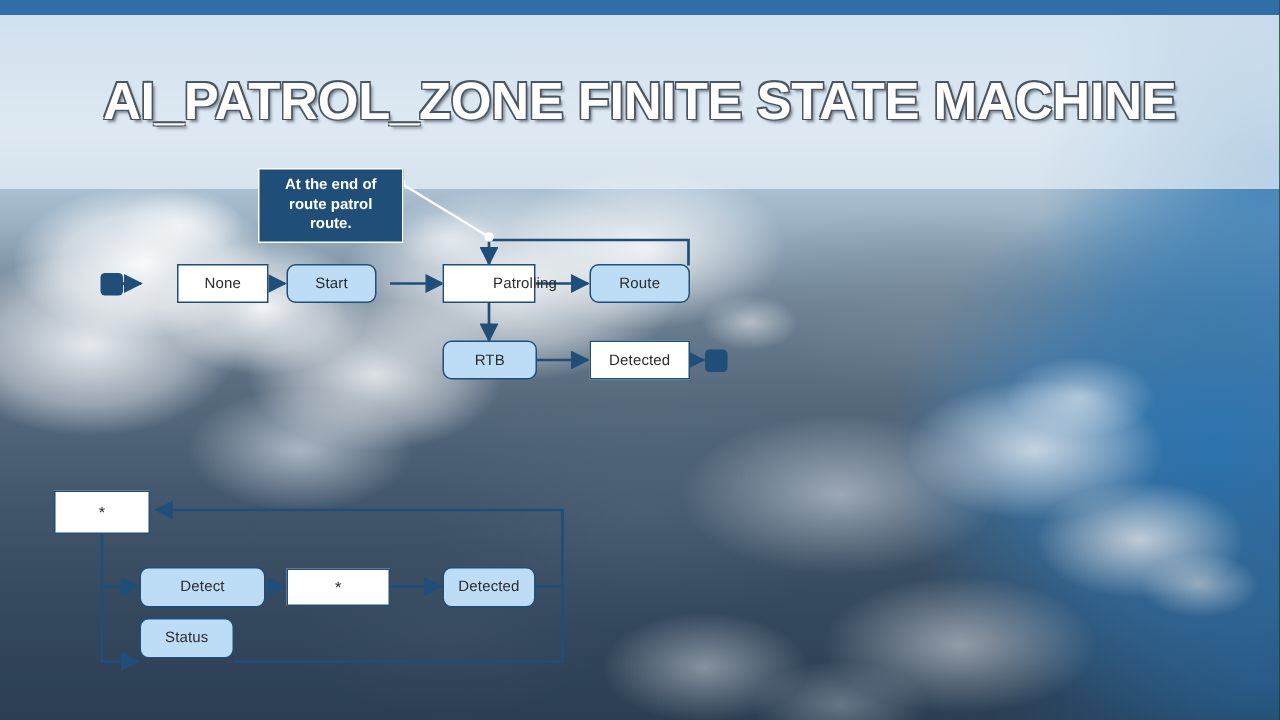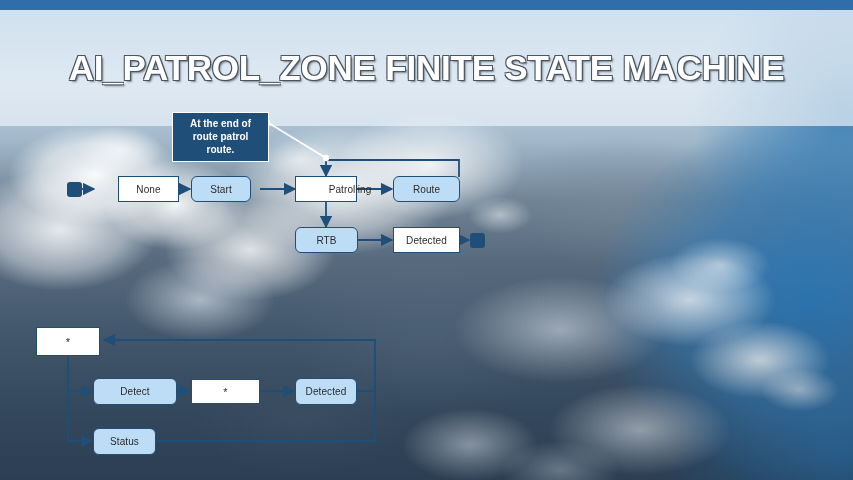--- a/index.html
+++ b/index.html
@@ -232,17 +232,17 @@
   </div>
   <div class="node blue" style="left:93px;  top:378px; width:84px; height:27px;">
     <span>Detect</span>
   </div>
   <div class="node white" style="left:191px; top:379px; width:69px; height:25px;">
     <span class="star">*</span>
   </div>
   <div class="node blue" style="left:295px; top:378px; width:62px; height:27px;">
     <span>Detected</span>
   </div>
-  <div class="node blue" style="left:93px;  top:428px; width:63px; height:27px;">
+  <div class="node blue" style="left:93px;  top:412px; width:63px; height:27px;">
     <span>Status</span>
   </div>
 
 </div>
 
 </body></html>

